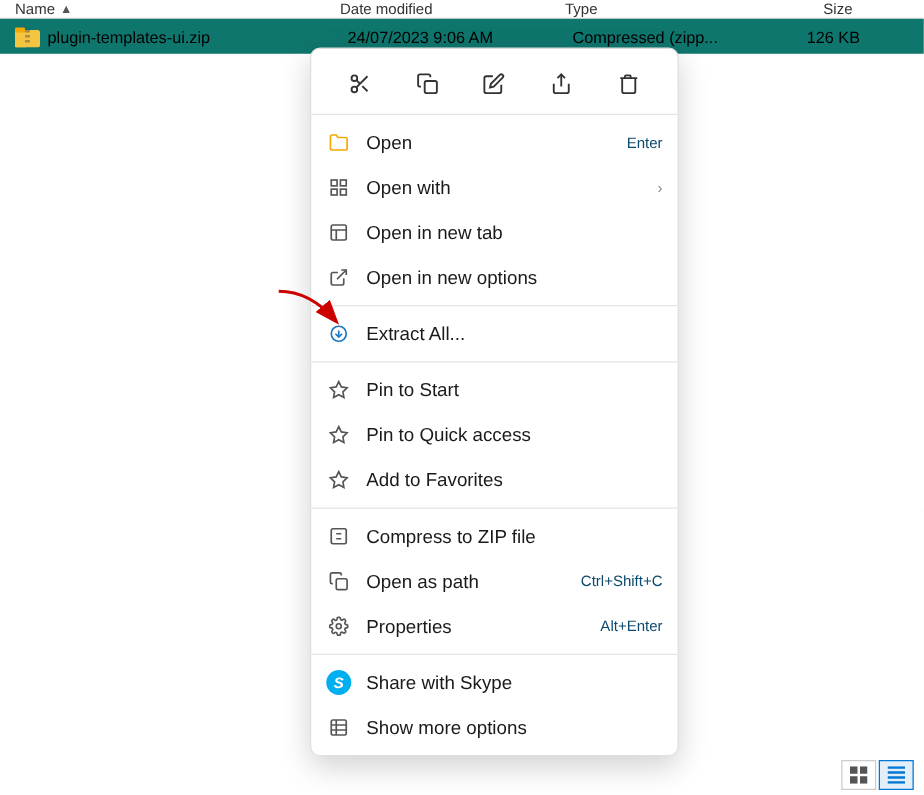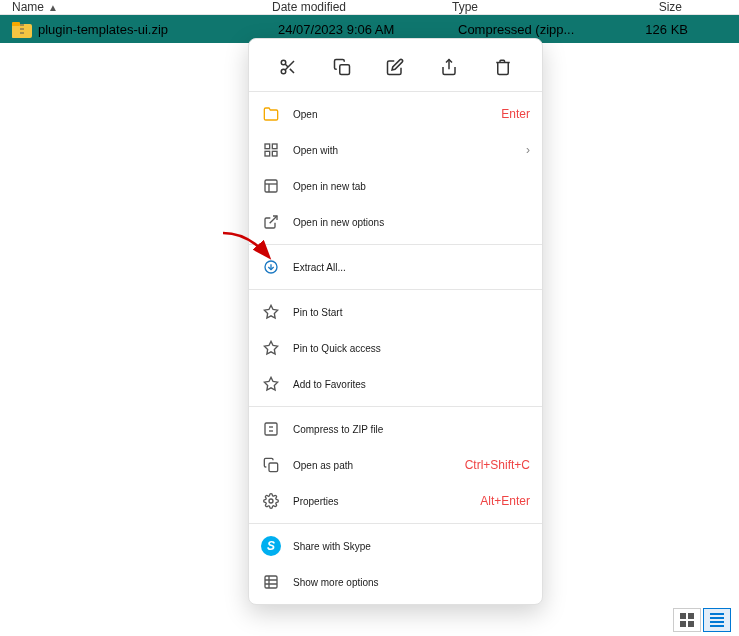--- a/index.html
+++ b/index.html
@@ -107,24 +107,24 @@
       height: 20px;
       display: flex;
       align-items: center;
       justify-content: center;
       flex-shrink: 0;
       color: #555;
     }
     .ctx-item-label {
       flex: 1;
       color: #1a1a1a;
-      font-size: 10px;
+      font-size: 15px;
     }
     .ctx-item-shortcut {
-      color: #ef4444;
+      color: #0c4a6e;
       font-size: 12px;
       margin-left: auto;
     }
     .ctx-item-arrow {
       color: #888;
       font-size: 12px;
     }
     .ctx-divider {
       height: 1px;
       background: #e5e5e5;

